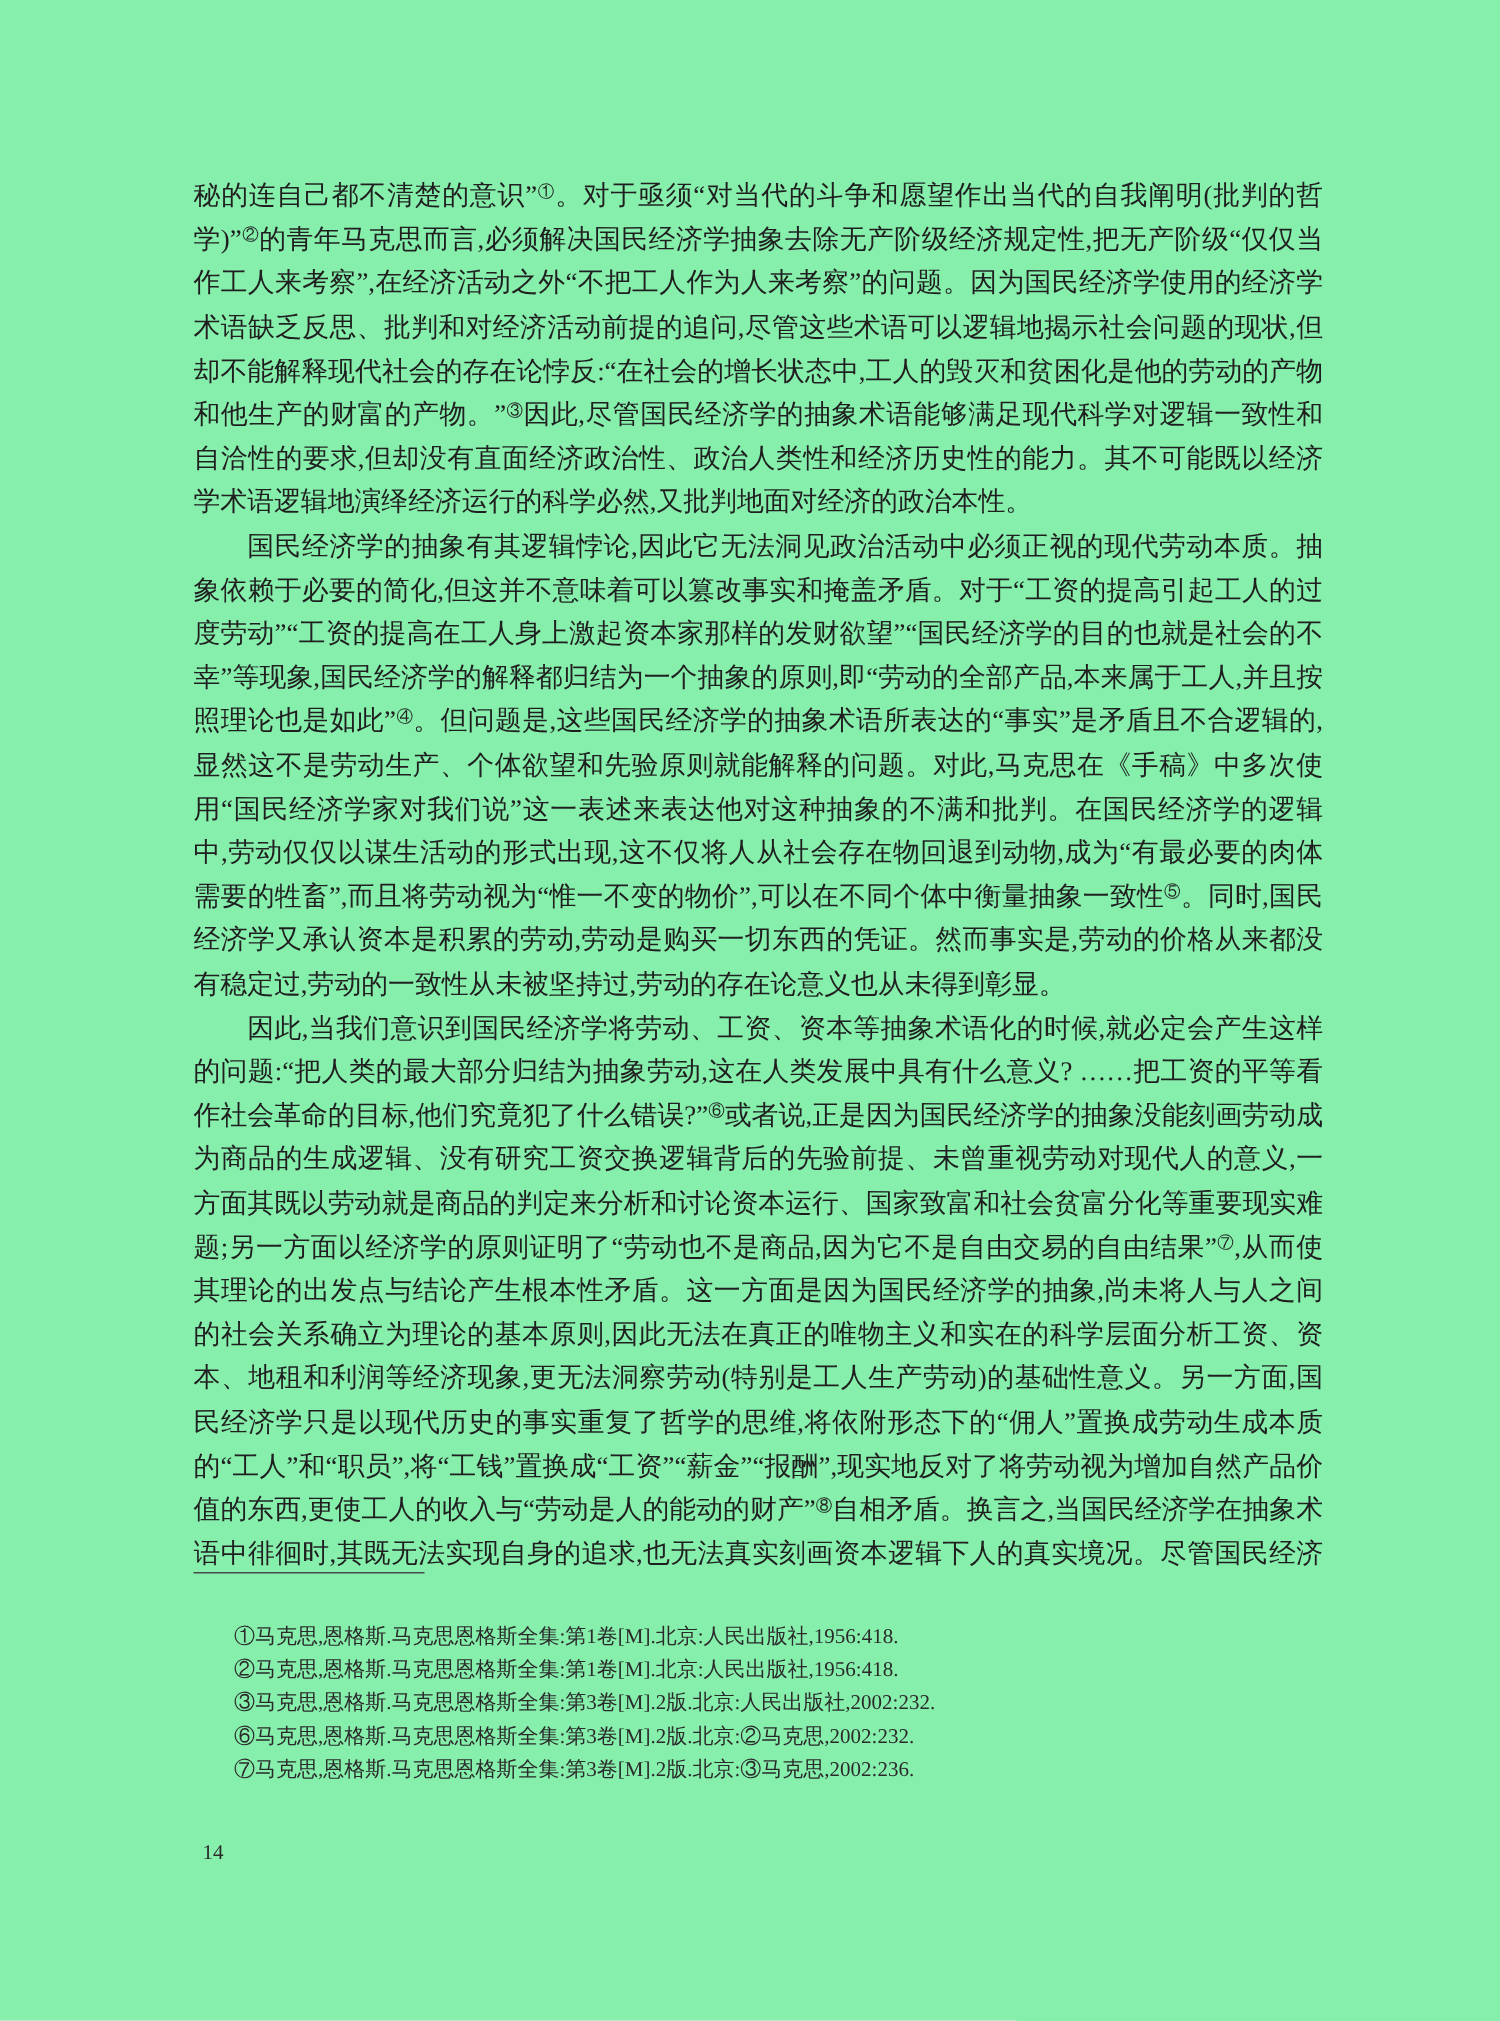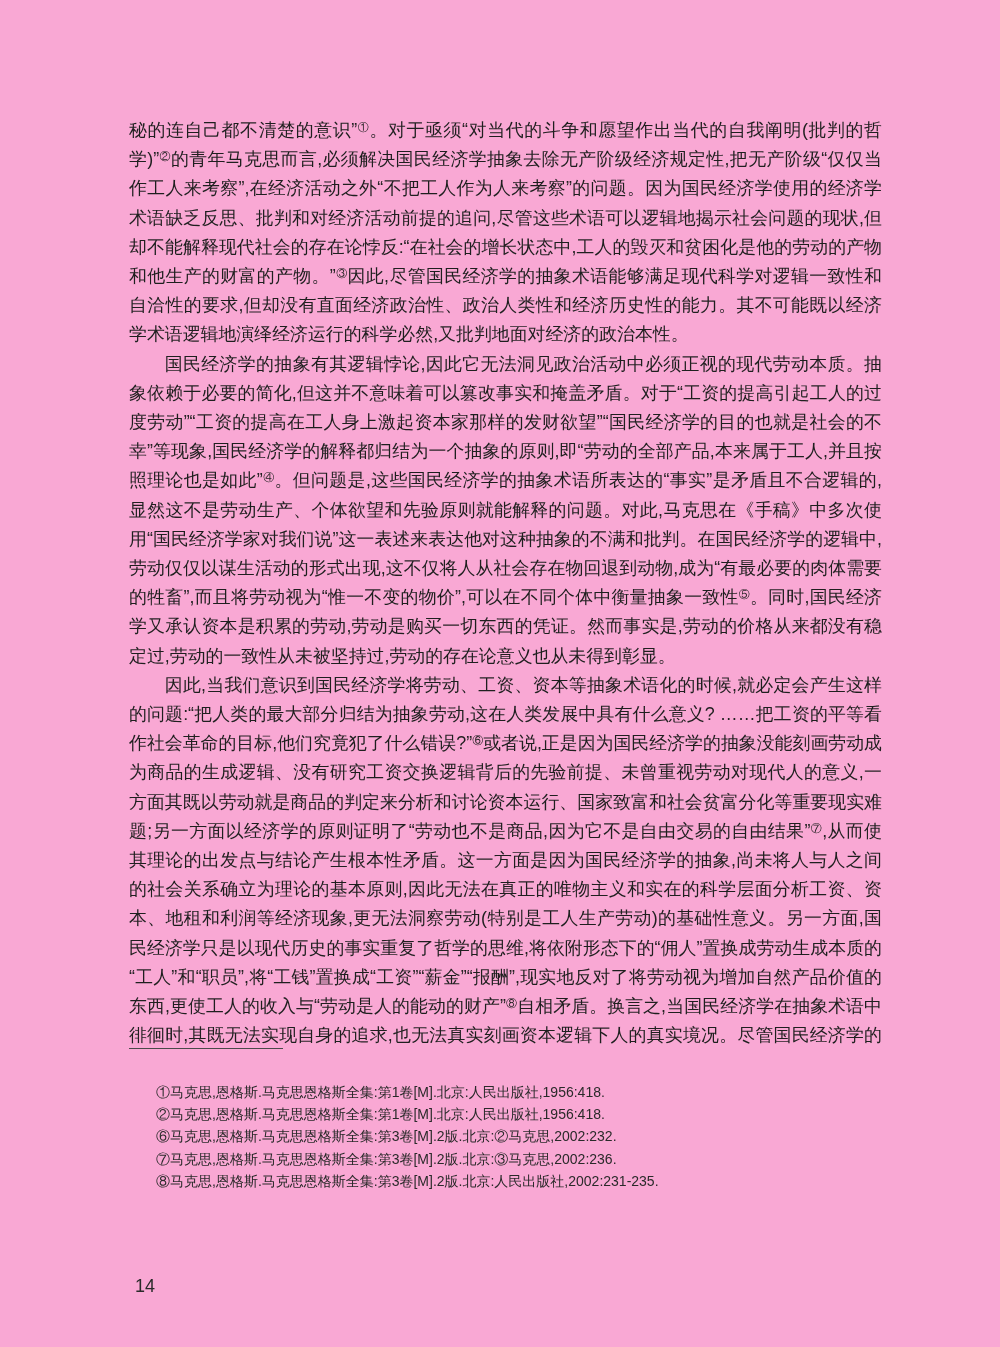--- a/index.html
+++ b/index.html
@@ -5,23 +5,23 @@
   html, body {
     margin: 0;
     padding: 0;
     background: #e8e8e8;
   }
   .page {
     position: relative;
     width: 1000px;
     height: 1347px;
     margin: 0 auto;
-    background: #f9a8d4;
+    background: #86efac;
     color: #1f1f1f;
-    font-family: Liberation Sans, sans-serif;
+    font-family: Liberation Serif, serif;
     overflow: hidden;
   }
   .body-text {
     position: absolute;
     left: 129px;
     top: 116px;
     width: 753px;
     height: 934px;
     overflow: hidden;
     font-size: 17.9px;
@@ -60,42 +60,42 @@
     color: #2a2a2a;
     margin-top: 32px;
   }
   .footnote-item {
     padding-left: 27px;
     white-space: nowrap;
   }
   .page-number {
     position: absolute;
     left: 135px;
-    top: 1276px;
-    font-size: 18px;
+    top: 1228px;
+    font-size: 14px;
     color: #2a2a2a;
   }
 </style>
 </head>
 <body>
 
 <div class="page">
 
   <div class="body-text">
     <p>秘的连自己都不清楚的意识”<sup>①</sup>。对于亟须“对当代的斗争和愿望作出当代的自我阐明(批判的哲学)”<sup>②</sup>的青年马克思而言,必须解决国民经济学抽象去除无产阶级经济规定性,把无产阶级“仅仅当作工人来考察”,在经济活动之外“不把工人作为人来考察”的问题。因为国民经济学使用的经济学术语缺乏反思、批判和对经济活动前提的追问,尽管这些术语可以逻辑地揭示社会问题的现状,但却不能解释现代社会的存在论悖反:“在社会的增长状态中,工人的毁灭和贫困化是他的劳动的产物和他生产的财富的产物。”<sup>③</sup>因此,尽管国民经济学的抽象术语能够满足现代科学对逻辑一致性和自洽性的要求,但却没有直面经济政治性、政治人类性和经济历史性的能力。其不可能既以经济学术语逻辑地演绎经济运行的科学必然,又批判地面对经济的政治本性。</p>
     <p class="indented">国民经济学的抽象有其逻辑悖论,因此它无法洞见政治活动中必须正视的现代劳动本质。抽象依赖于必要的简化,但这并不意味着可以篡改事实和掩盖矛盾。对于“工资的提高引起工人的过度劳动”“工资的提高在工人身上激起资本家那样的发财欲望”“国民经济学的目的也就是社会的不幸”等现象,国民经济学的解释都归结为一个抽象的原则,即“劳动的全部产品,本来属于工人,并且按照理论也是如此”<sup>④</sup>。但问题是,这些国民经济学的抽象术语所表达的“事实”是矛盾且不合逻辑的,显然这不是劳动生产、个体欲望和先验原则就能解释的问题。对此,马克思在《手稿》中多次使用“国民经济学家对我们说”这一表述来表达他对这种抽象的不满和批判。在国民经济学的逻辑中,劳动仅仅以谋生活动的形式出现,这不仅将人从社会存在物回退到动物,成为“有最必要的肉体需要的牲畜”,而且将劳动视为“惟一不变的物价”,可以在不同个体中衡量抽象一致性<sup>⑤</sup>。同时,国民经济学又承认资本是积累的劳动,劳动是购买一切东西的凭证。然而事实是,劳动的价格从来都没有稳定过,劳动的一致性从未被坚持过,劳动的存在论意义也从未得到彰显。</p>
     <p class="indented">因此,当我们意识到国民经济学将劳动、工资、资本等抽象术语化的时候,就必定会产生这样的问题:“把人类的最大部分归结为抽象劳动,这在人类发展中具有什么意义? ……把工资的平等看作社会革命的目标,他们究竟犯了什么错误?”<sup>⑥</sup>或者说,正是因为国民经济学的抽象没能刻画劳动成为商品的生成逻辑、没有研究工资交换逻辑背后的先验前提、未曾重视劳动对现代人的意义,一方面其既以劳动就是商品的判定来分析和讨论资本运行、国家致富和社会贫富分化等重要现实难题;另一方面以经济学的原则证明了“劳动也不是商品,因为它不是自由交易的自由结果”<sup>⑦</sup>,从而使其理论的出发点与结论产生根本性矛盾。这一方面是因为国民经济学的抽象,尚未将人与人之间的社会关系确立为理论的基本原则,因此无法在真正的唯物主义和实在的科学层面分析工资、资本、地租和利润等经济现象,更无法洞察劳动(特别是工人生产劳动)的基础性意义。另一方面,国民经济学只是以现代历史的事实重复了哲学的思维,将依附形态下的“佣人”置换成劳动生成本质的“工人”和“职员”,将“工钱”置换成“工资”“薪金”“报酬”,现实地反对了将劳动视为增加自然产品价值的东西,更使工人的收入与“劳动是人的能动的财产”<sup>⑧</sup>自相矛盾。换言之,当国民经济学在抽象术语中徘徊时,其既无法实现自身的追求,也无法真实刻画资本逻辑下人的真实境况。尽管国民经济学的抽象术语</p>
   </div>
 
   <div class="footnote-block">
     <div class="footnote-separator"></div>
     <div class="footnote-list">
       <div class="footnote-item">①马克思,恩格斯.马克思恩格斯全集:第1卷[M].北京:人民出版社,1956:418.</div>
       <div class="footnote-item">②马克思,恩格斯.马克思恩格斯全集:第1卷[M].北京:人民出版社,1956:418.</div>
+      <div class="footnote-item">③马克思,恩格斯.马克思恩格斯全集:第3卷[M].2版.北京:人民出版社,2002:232.</div>
       <div class="footnote-item">⑥马克思,恩格斯.马克思恩格斯全集:第3卷[M].2版.北京:②马克思,2002:232.</div>
       <div class="footnote-item">⑦马克思,恩格斯.马克思恩格斯全集:第3卷[M].2版.北京:③马克思,2002:236.</div>
-      <div class="footnote-item">⑧马克思,恩格斯.马克思恩格斯全集:第3卷[M].2版.北京:人民出版社,2002:231-235.</div>
     </div>
   </div>
 
   <div class="page-number">14</div>
 
 </div>
 
 </body></html>

